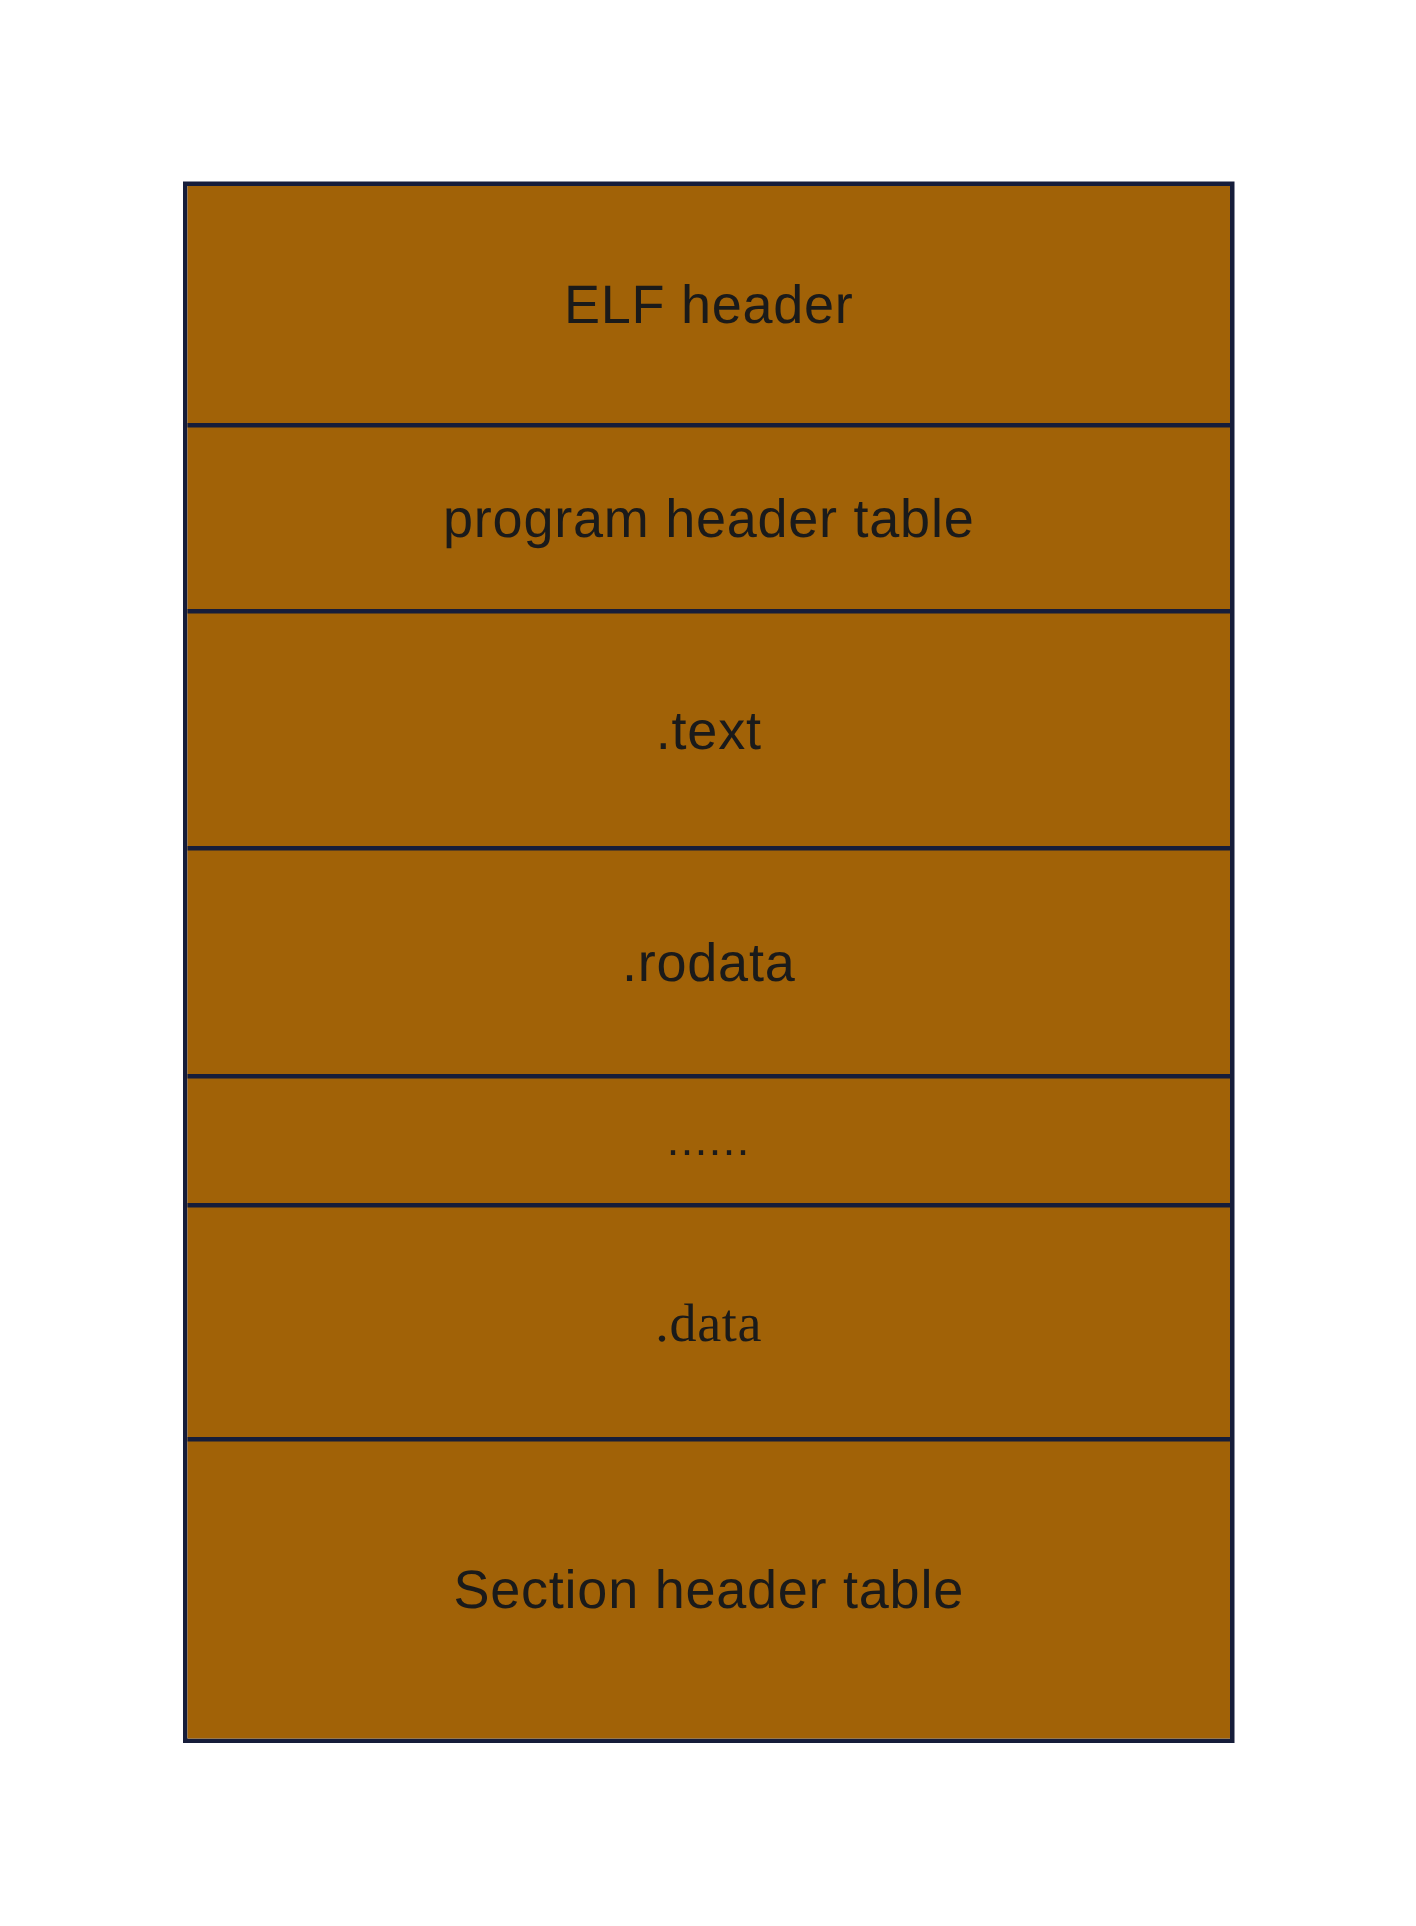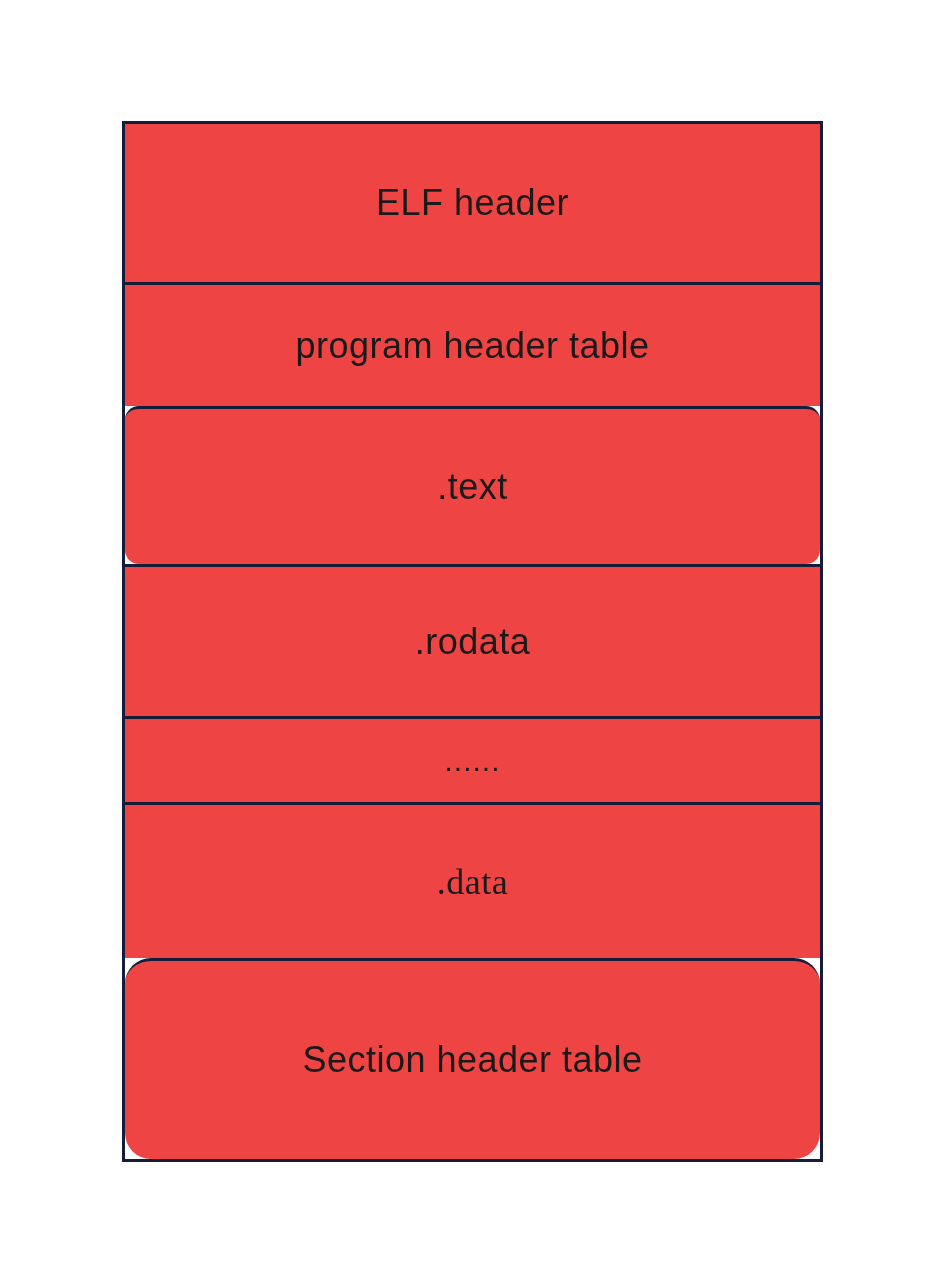--- a/index.html
+++ b/index.html
@@ -26,40 +26,40 @@
     background: #ffffff;
     display: flex;
     flex-direction: column;
   }
   .elf-row {
     box-sizing: border-box;
     display: flex;
     align-items: center;
     justify-content: center;
     border-top: 3px solid #161d3a;
-    background: #ef4444;
+    background: #a16207;
     text-align: center;
   }
   .elf-row:first-child {
     border-top: none;
   }
   .elf-row .row-label {
     color: #1a1a1a;
     font-size: 36px;
     letter-spacing: 0.5px;
     white-space: nowrap;
   }
   
   .elf-row.r1 { height: 158px; }
   .elf-row.r2 { height: 124px; }
-  .elf-row.r3 { height: 158px; border-radius: 14px; }
+  .elf-row.r3 { height: 158px; }
   .elf-row.r4 { height: 152px; }
   .elf-row.r5 { height: 86px; }
   .elf-row.r6 { height: 156px; font-family: Liberation Serif, serif; }
-  .elf-row.r7 { flex: 1; border-radius: 26px; }
+  .elf-row.r7 { flex: 1; }
   
   .elf-row.r5 .row-label {
     font-size: 30px;
     letter-spacing: 1px;
   }
 </style>
 </head>
 <body>
 
 <div class="canvas">

